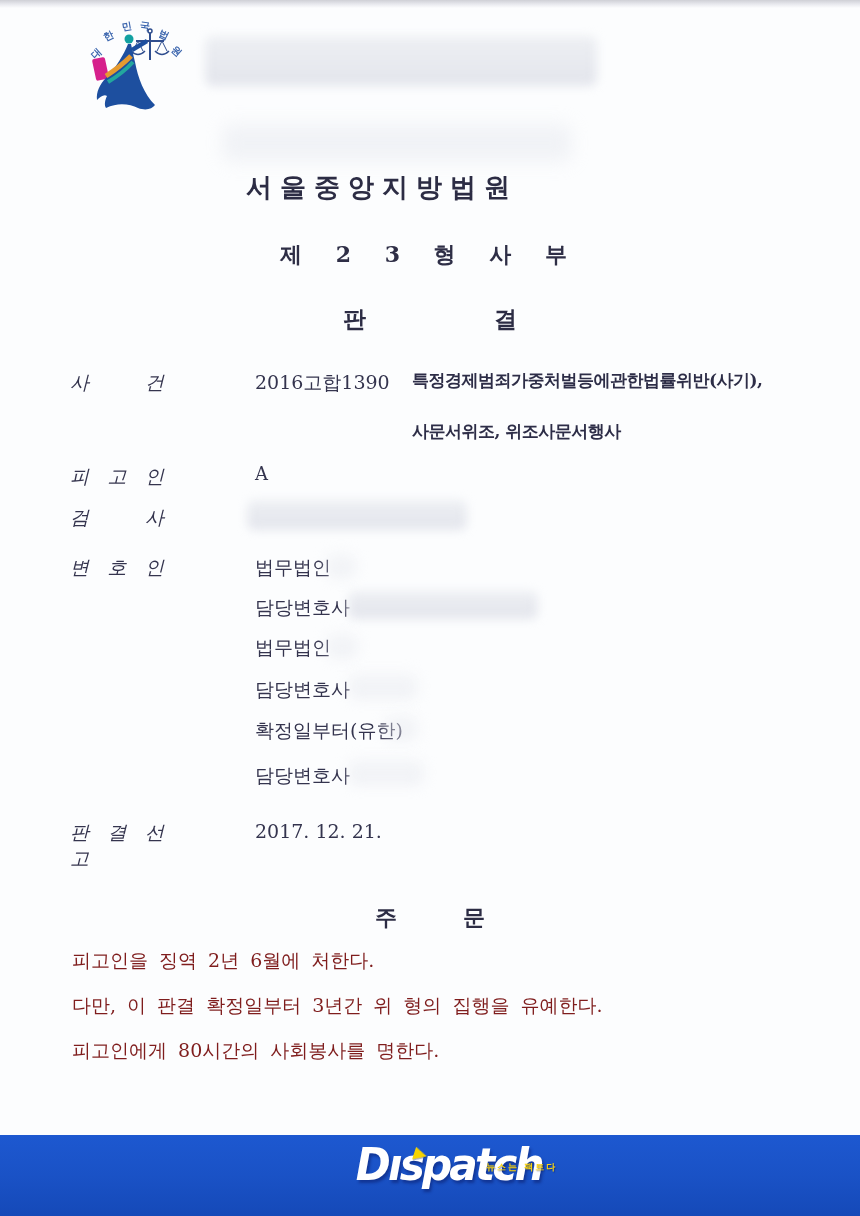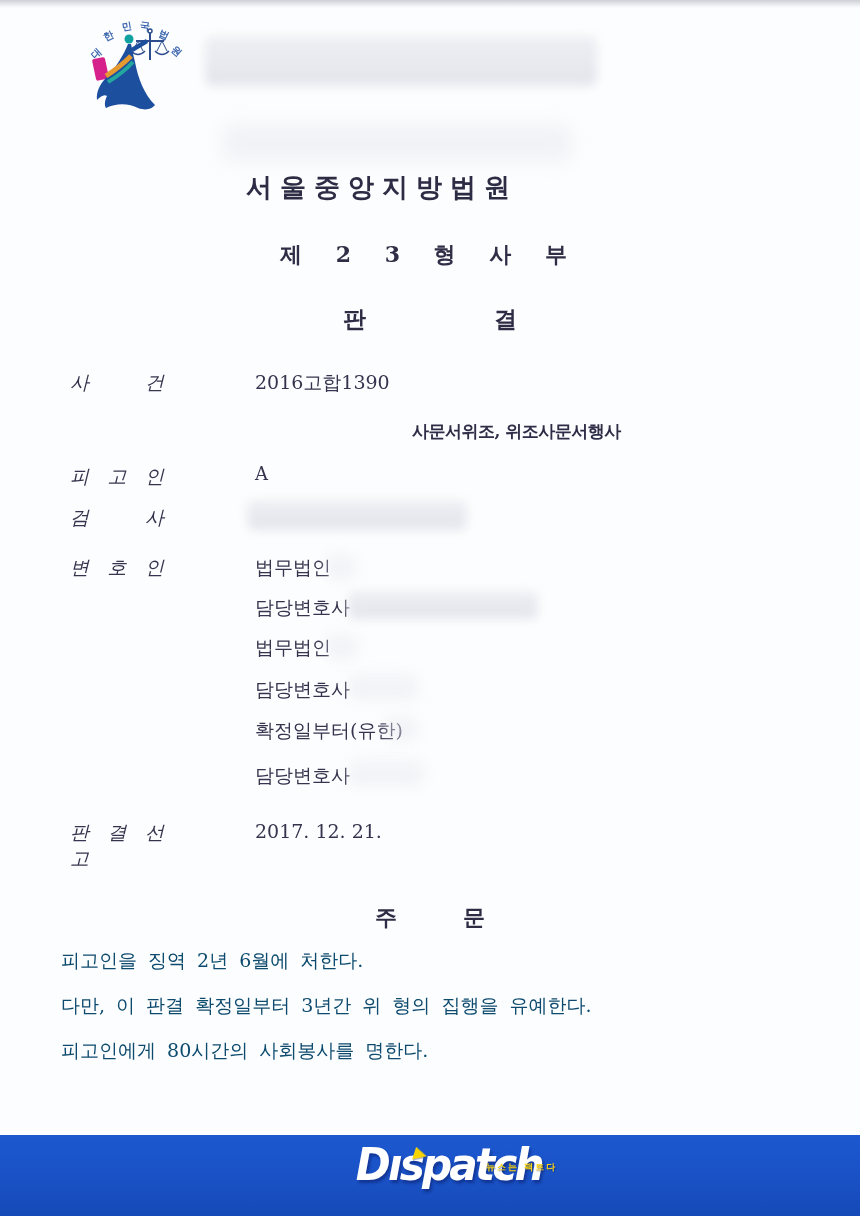--- a/index.html
+++ b/index.html
@@ -29,22 +29,22 @@
   .judgment .gap{width:128px;}
   .order-head{top:903px;font-size:22px;}
   .order-head .gap{width:66px;}
 
   
   .lbl{position:absolute;left:70px;width:94px;font-size:19px;color:#34344e;
     text-align:justify;text-align-last:justify;font-weight:500;font-style:italic;}
   .val{position:absolute;left:247px;font-size:19px;color:#34344e;margin-left:8px;}
   .charge{position:absolute;left:412px;font-size:17px;font-weight:700;
     letter-spacing:-0.5px;color:#2d2d47;}
-  .order-line{position:absolute;left:61px;font-size:19px;word-spacing:5px;
-    color:#0c4a6e;}
+  .order-line{position:absolute;left:72px;font-size:19px;word-spacing:5px;
+    color:#7f1d1d;}
 
   
   .footer{position:absolute;left:0;top:1135px;width:860px;height:81px;
     background:linear-gradient(180deg,#1d58d0 0%,#1a52c6 50%,#1549b8 100%);}
   .brand{position:absolute;left:352px;top:4px;
     font-family:"DejaVu Sans","Liberation Sans",sans-serif;
     font-style:italic;font-weight:bold;font-size:44px;letter-spacing:-3px;
     color:#ffffff;text-shadow:2px 3px 3px rgba(8,20,90,.45);transform:scaleX(.96);}
   .brand-tagline{position:absolute;left:438px;top:26px;
     font-family:"DejaVu Sans","Liberation Sans",sans-serif;
@@ -104,20 +104,21 @@
   <div class="court-title">서울중앙지방법원</div>
   <div class="division">제 2 3 형 사 부</div>
   <div class="two-char judgment">
     <span>판</span>
     <span class="gap"></span>
     <span>결</span>
   </div>
 
   <div class="lbl" style="top:370px;">사 건</div>
   <div class="val" style="top:370px;">2016고합1390</div>
+  <div class="charge" style="top:369px;">특정경제범죄가중처벌등에관한법률위반(사기),</div>
   <div class="charge" style="top:420px;">사문서위조, 위조사문서행사</div>
 
   <div class="lbl" style="top:464px;">피 고 인</div>
   <div class="val" style="top:463px;font-size:18px;">A</div>
 
   <div class="lbl" style="top:505px;">검 사</div>
   <div class="blur" style="left:247px;top:500px;width:220px;height:30px;"></div>
 
   <div class="lbl" style="top:555px;">변 호 인</div>
   <div class="val" style="top:555px;">법무법인</div>

